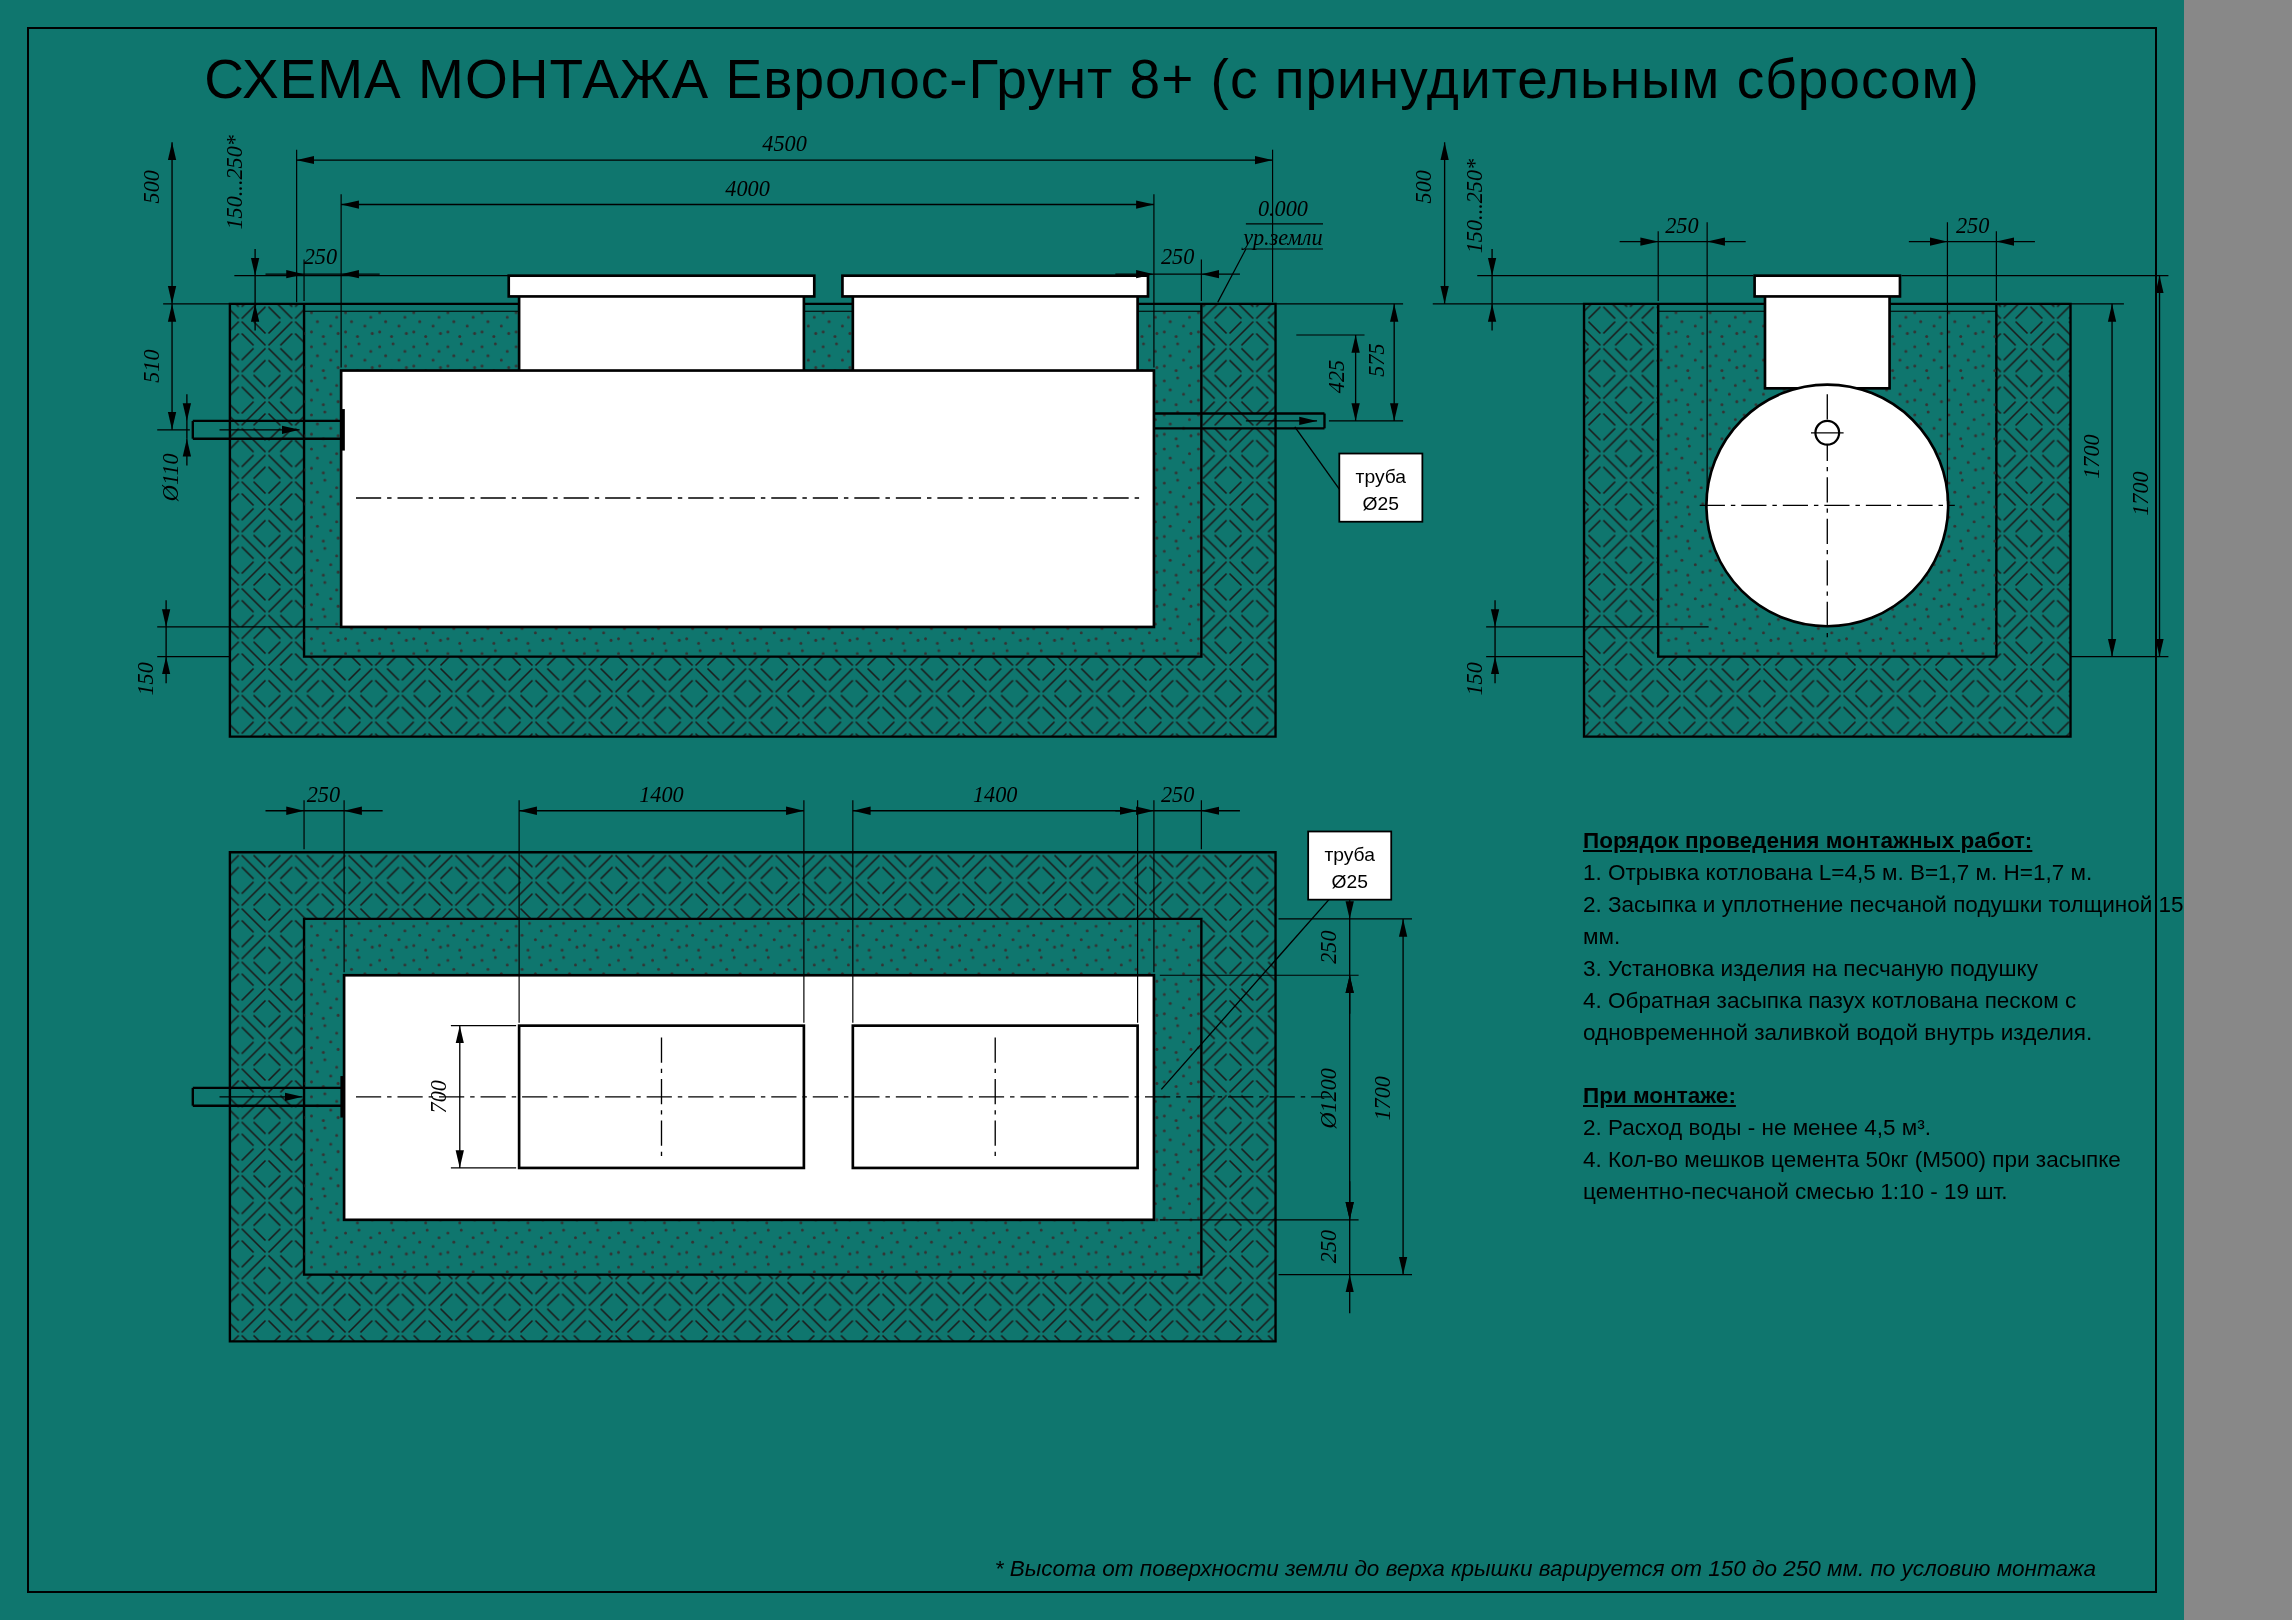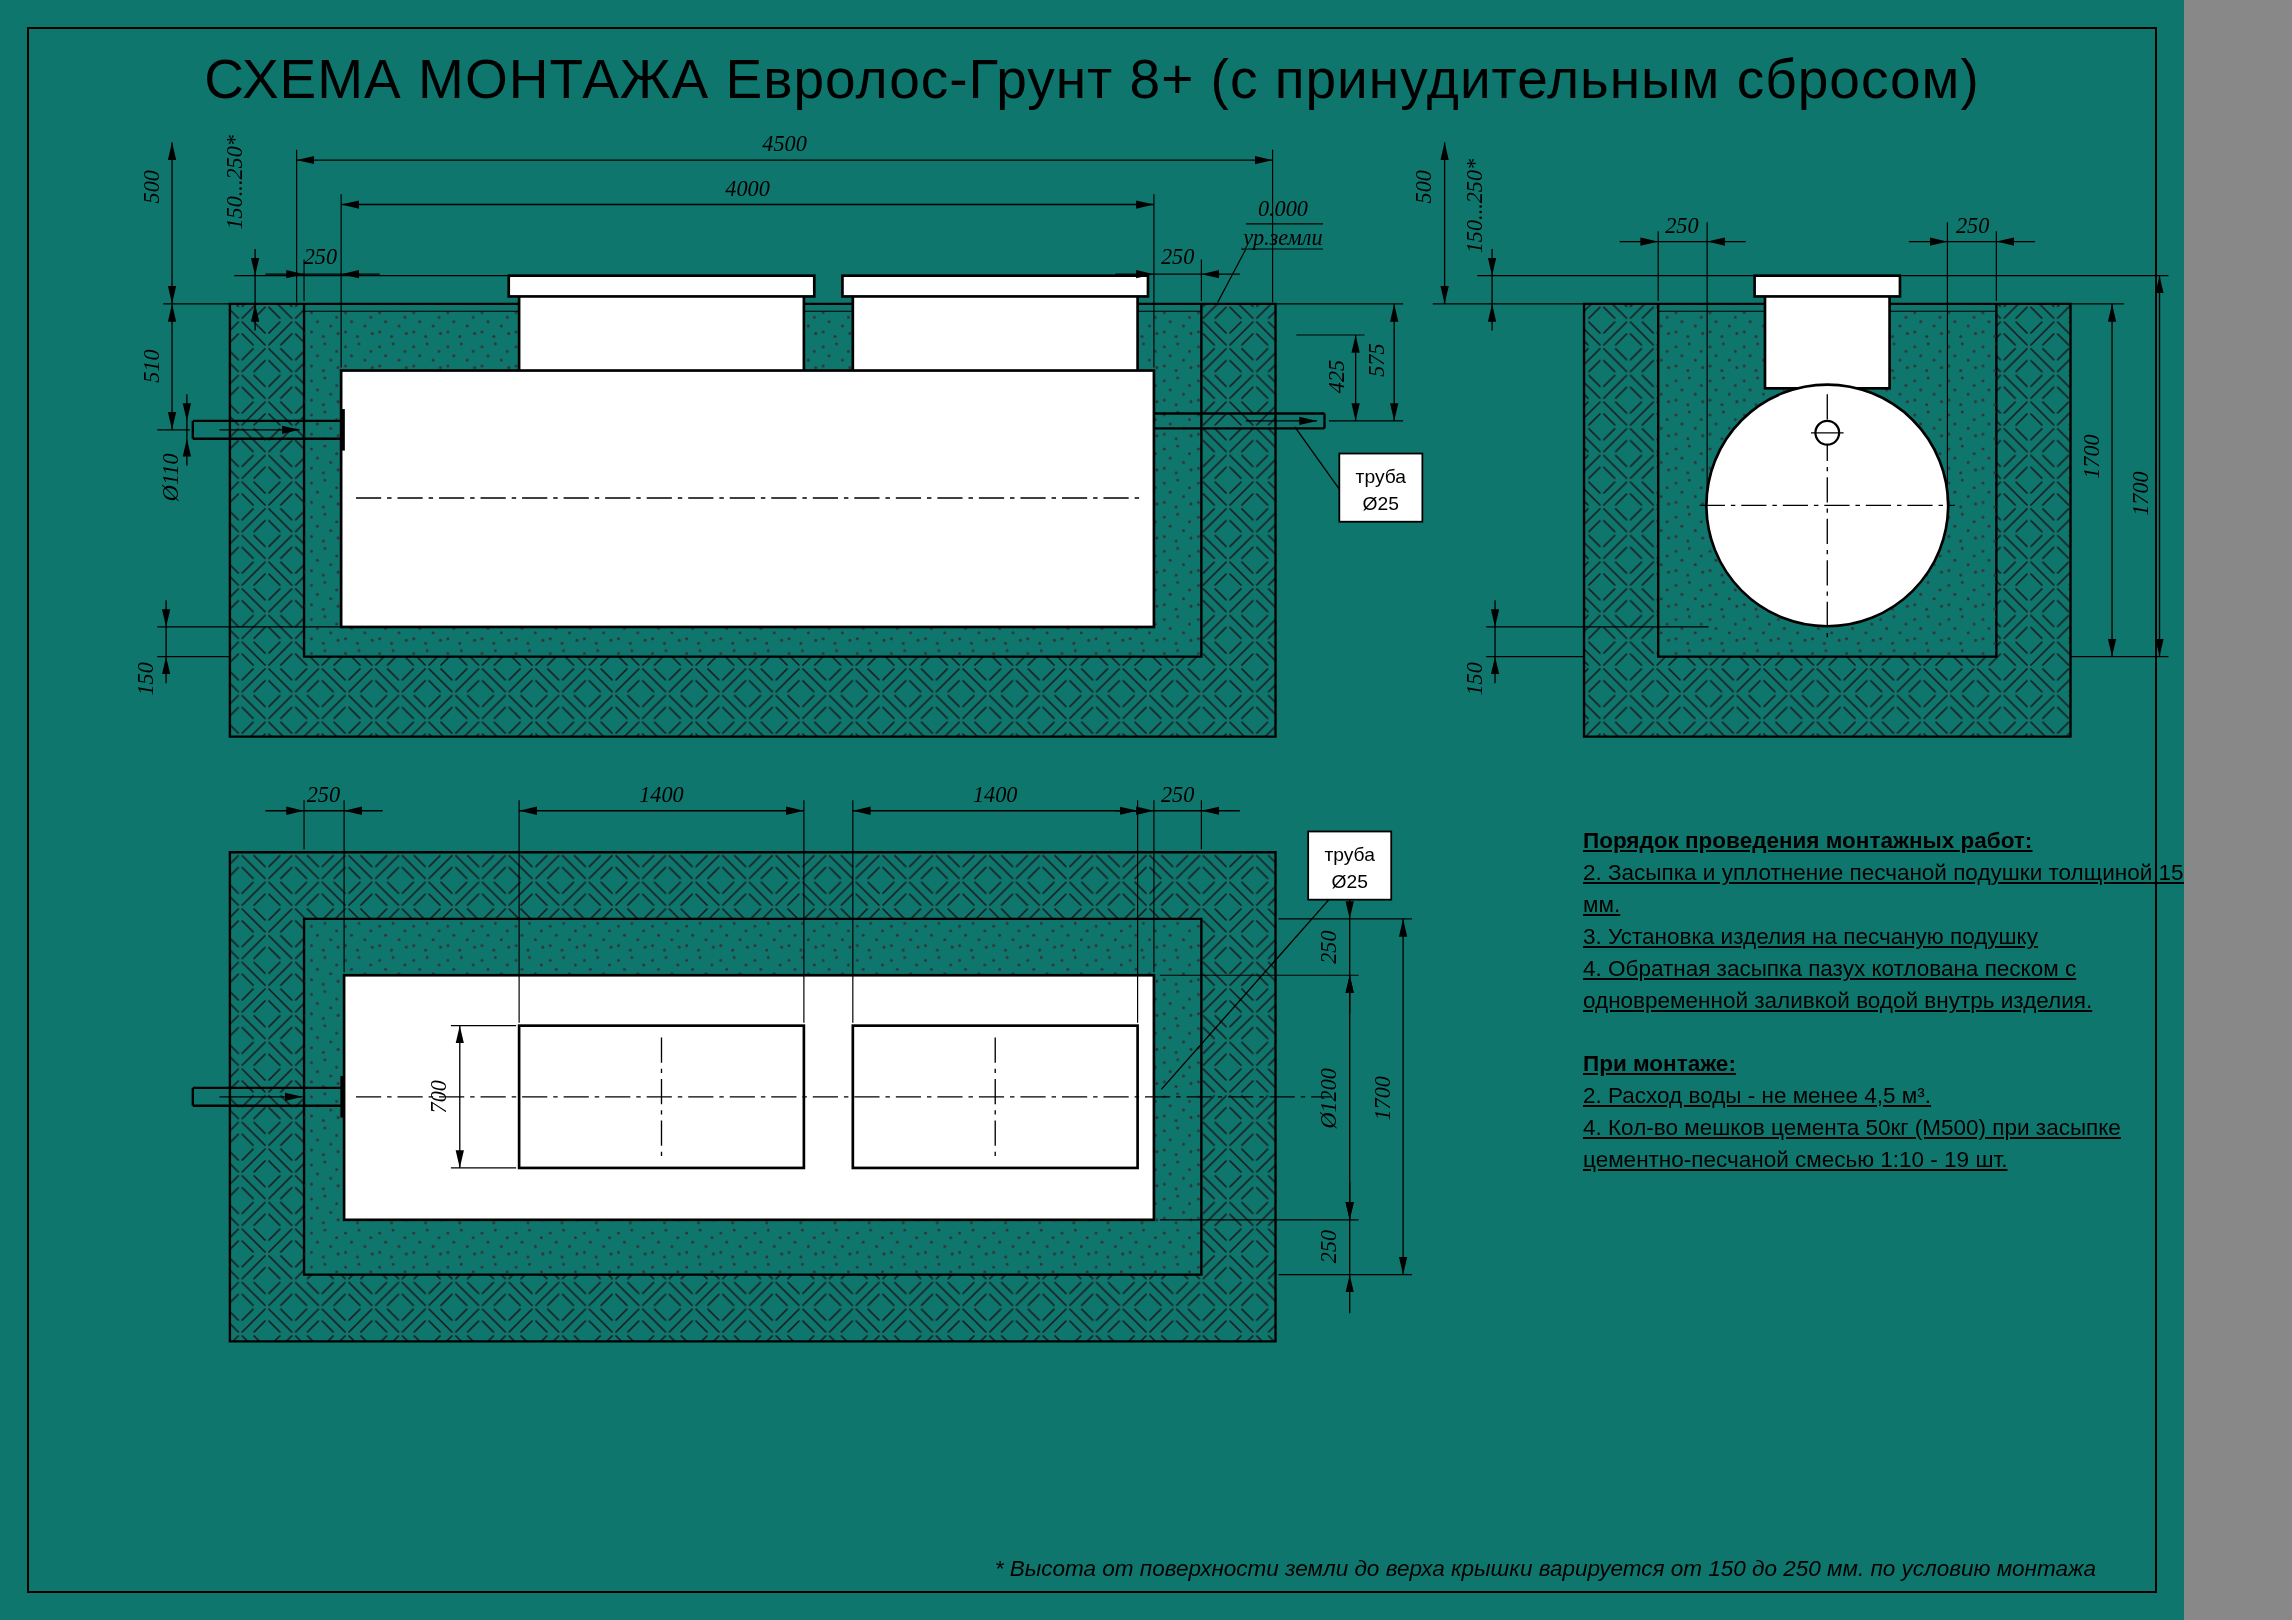--- a/index.html
+++ b/index.html
@@ -3,21 +3,21 @@
 <meta charset="utf-8">
 <style>
   html,body{margin:0;padding:0;background:#888;}
   .page{position:relative;width:2184px;height:1620px;background:#0f766e;overflow:hidden;
         font-family:"Liberation Sans",sans-serif;color:#000;}
   .frame{position:absolute;left:27.4px;top:27.4px;right:27.4px;bottom:27.4px;border:2.9px solid #000;}
   .title{position:absolute;left:0;right:0;top:47px;text-align:center;
          font:400 55px "Liberation Sans",sans-serif;letter-spacing:1px;}
   .drawing{position:absolute;left:0;top:0;width:2293px;height:1620px;}
   .instructions{position:absolute;left:1583px;top:825px;width:635px;
-                font:22.5px/32px "Liberation Sans",sans-serif;text-decoration:underline;}
+                font:22.5px/32px "Liberation Sans",sans-serif;}
   .instructions .hd{font-weight:bold;text-decoration:underline;}
   .instructions .sp{height:31px;}
   .footnote{position:absolute;right:88px;top:1556px;
             font:italic 22.5px "Liberation Sans",sans-serif;margin-left:12px;}
   
   .soil{fill:url(#soil);stroke:#000;stroke-width:1.6;fill-rule:evenodd;}
   .sand{fill:url(#sand);stroke:#000;stroke-width:0.7;}
   .o{fill:#fff;stroke:#000;stroke-width:1.8;}
   .t{stroke:#000;stroke-width:1.6;}
   .th{stroke:#000;stroke-width:3;}
@@ -268,20 +268,21 @@
         <line class="d" x1="896" y1="607" x2="783" y2="735"></line>
         <rect x="882" y="561" width="56" height="46" fill="#fff" stroke="#000" stroke-width="1.2"></rect>
         <text class="lbl" x="910" y="581">труба</text>
         <text class="lbl" x="910" y="599">Ø25</text>
       </g>
     </g>
   </svg>
 
   <div class="instructions">
     <div class="hd">Порядок проведения монтажных работ:</div>
+    <div>1. Отрывка котлована L=4,5 м. В=1,7 м. Н=1,7 м.</div>
     <div>2. Засыпка и уплотнение песчаной подушки толщиной 150 мм.</div>
     <div>3. Установка изделия на песчаную подушку</div>
     <div>4. Обратная засыпка пазух котлована песком с одновременной заливкой водой внутрь изделия.</div>
     <div class="sp"></div>
     <div class="hd">При монтаже:</div>
     <div>2. Расход воды - не менее 4,5 м³.</div>
     <div>4. Кол-во мешков цемента 50кг (М500) при засыпке цементно-песчаной смесью 1:10 - 19 шт.</div>
   </div>
 
   <div class="footnote">* Высота от поверхности земли до верха крышки варируется от 150 до 250 мм. по условию монтажа</div>

